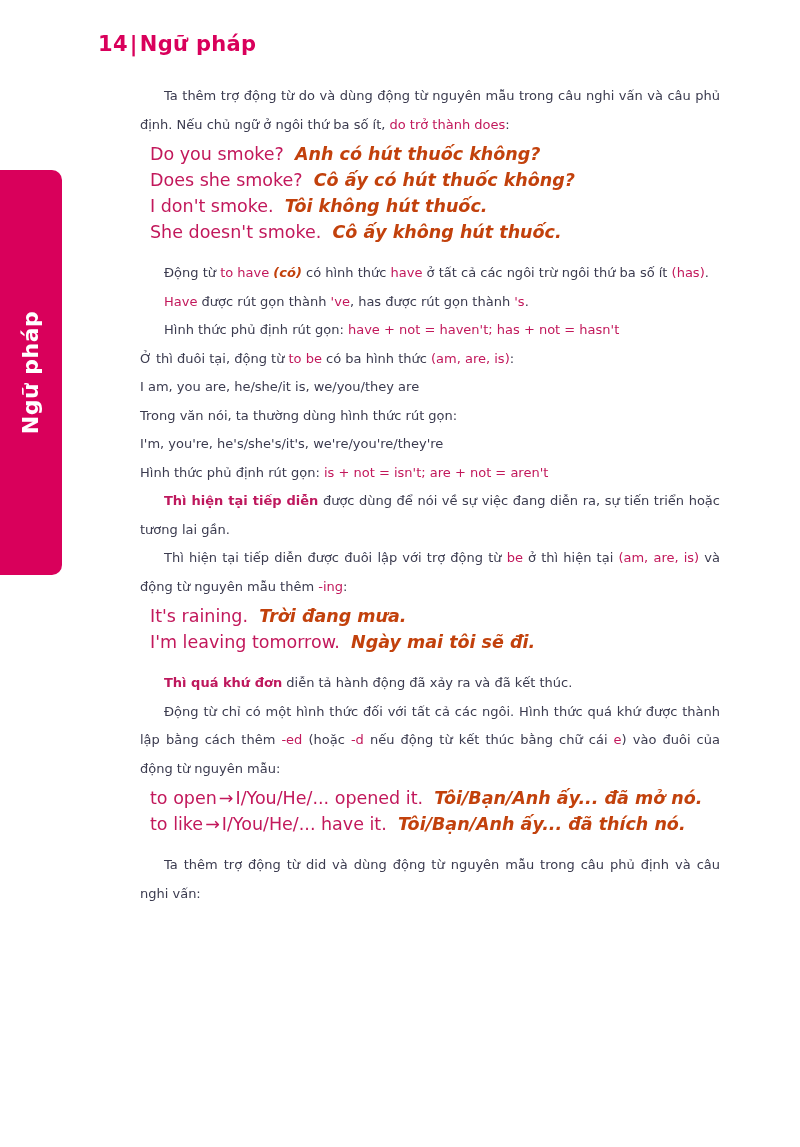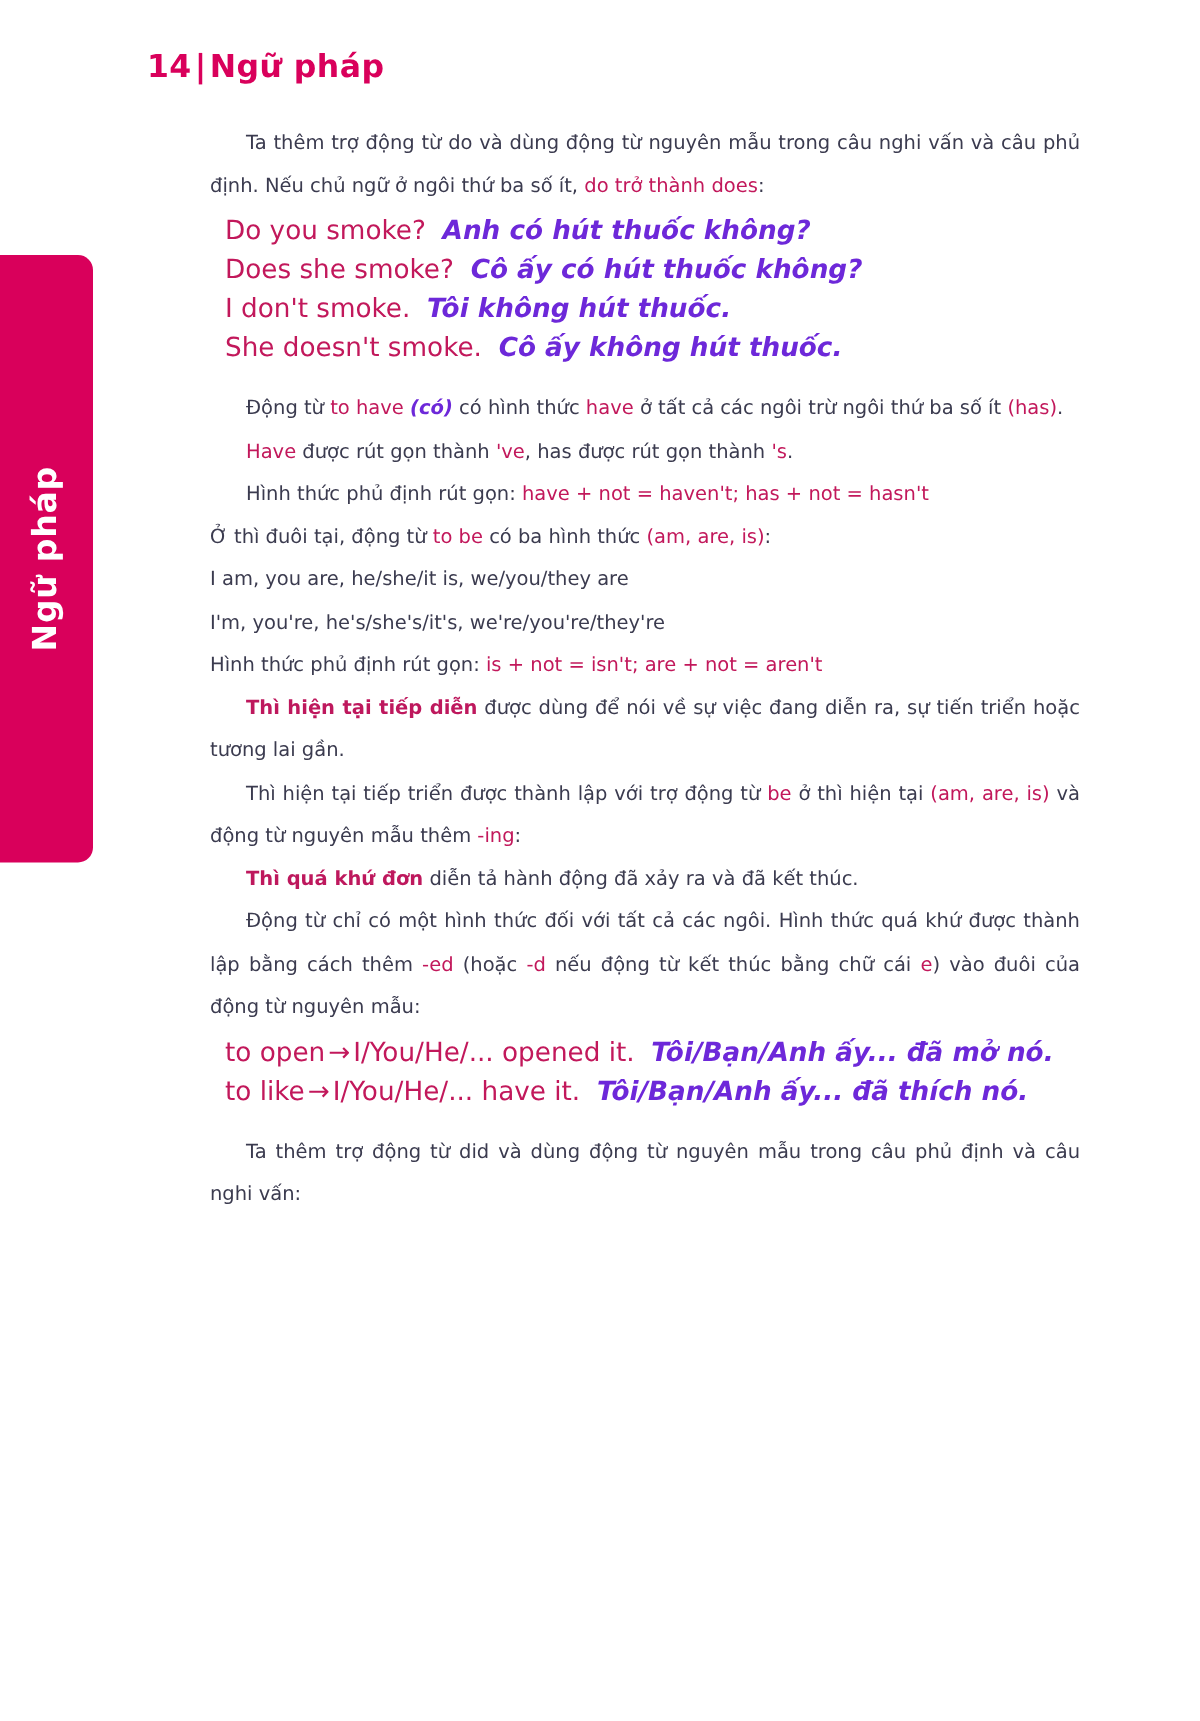--- a/index.html
+++ b/index.html
@@ -92,21 +92,21 @@
   .ex-block {
     margin-top: 2px;
     margin-bottom: 14px;
     padding-left: 10px;
   }
   .pink {
     color: #c2185b;
     text-align: right;
   }
   .pink-bold-ital {
-    color: #6d28d9;
+    color: #c2410c;
     font-weight: bold;
     font-style: italic;
   }
   .dark-bold {
     color: #be185d;
     font-weight: bold;
   }
   .arrow {
     color: #c2185b;
     padding: 0 2px;
@@ -138,28 +138,33 @@
 
     <p class="para blk"><span>Động từ </span><span class="pink">to have</span> <span class="pink-bold-ital">(có)</span><span> có hình thức </span><span class="pink">have</span><span> ở tất cả các ngôi trừ ngôi thứ ba số ít </span><span class="pink">(has)</span><span>.</span></p>
 
     <p class="para blk"><span class="pink">Have</span><span> được rút gọn thành </span><span class="pink">'ve</span><span>, has được rút gọn thành </span><span class="pink">'s</span><span>.</span></p>
 
     <p class="para blk"><span>Hình thức phủ định rút gọn: </span><span class="pink">have + not = haven't; has + not = hasn't</span></p>
 
     <p class="para noindent"><span>Ở thì đuôi tại, động từ </span><span class="pink">to be</span><span> có ba hình thức </span><span class="pink">(am, are, is)</span><span>:</span></p>
     <p class="para noindent blk pink">I am, you are, he/she/it is, we/you/they are</p>
 
+    <p class="para noindent">Trong văn nói, ta thường dùng hình thức rút gọn:</p>
     <p class="para noindent blk pink">I'm, you're, he's/she's/it's, we're/you're/they're</p>
 
     <p class="para noindent blk"><span>Hình thức phủ định rút gọn: </span><span class="pink">is + not = isn't; are + not = aren't</span></p>
 
     <p class="para blk"><span class="dark-bold">Thì hiện tại tiếp diễn</span><span> được dùng để nói về sự việc đang diễn ra, sự tiến triển hoặc tương lai gần.</span></p>
 
-    <p class="para"><span>Thì hiện tại tiếp triển được thành lập với trợ động từ </span><span class="pink">be</span><span> ở thì hiện tại </span><span class="pink">(am, are, is)</span><span> và động từ nguyên mẫu thêm </span><span class="pink">-ing</span><span>:</span></p>
+    <p class="para"><span>Thì hiện tại tiếp diễn được đuôi lập với trợ động từ </span><span class="pink">be</span><span> ở thì hiện tại </span><span class="pink">(am, are, is)</span><span> và động từ nguyên mẫu thêm </span><span class="pink">-ing</span><span>:</span></p>
 
+    <div class="ex-block">
+      <p class="ex-line"><span class="pink">It's raining.</span>&nbsp; <span class="pink-bold-ital">Trời đang mưa.</span></p>
+      <p class="ex-line"><span class="pink">I'm leaving tomorrow.</span>&nbsp; <span class="pink-bold-ital">Ngày mai tôi sẽ đi.</span></p>
+    </div>
 
     <p class="para blk"><span class="dark-bold">Thì quá khứ đơn</span><span> diễn tả hành động đã xảy ra và đã kết thúc.</span></p>
 
     <p class="para"><span>Động từ chỉ có một hình thức đối với tất cả các ngôi. Hình thức quá khứ được thành lập bằng cách thêm </span><span class="pink">-ed</span><span> (hoặc </span><span class="pink">-d</span><span> nếu động từ kết thúc bằng chữ cái </span><span class="pink">e</span><span>) vào đuôi của động từ nguyên mẫu:</span></p>
 
     <div class="ex-block">
       <p class="ex-line"><span class="pink">to open</span><span class="arrow">→</span><span class="pink">I/You/He/... opened it.</span>&nbsp; <span class="pink-bold-ital">Tôi/Bạn/Anh ấy... đã mở nó.</span></p>
       <p class="ex-line"><span class="pink">to like</span><span class="arrow">→</span><span class="pink">I/You/He/... have it.</span>&nbsp; <span class="pink-bold-ital">Tôi/Bạn/Anh ấy... đã thích nó.</span></p>
     </div>
 

